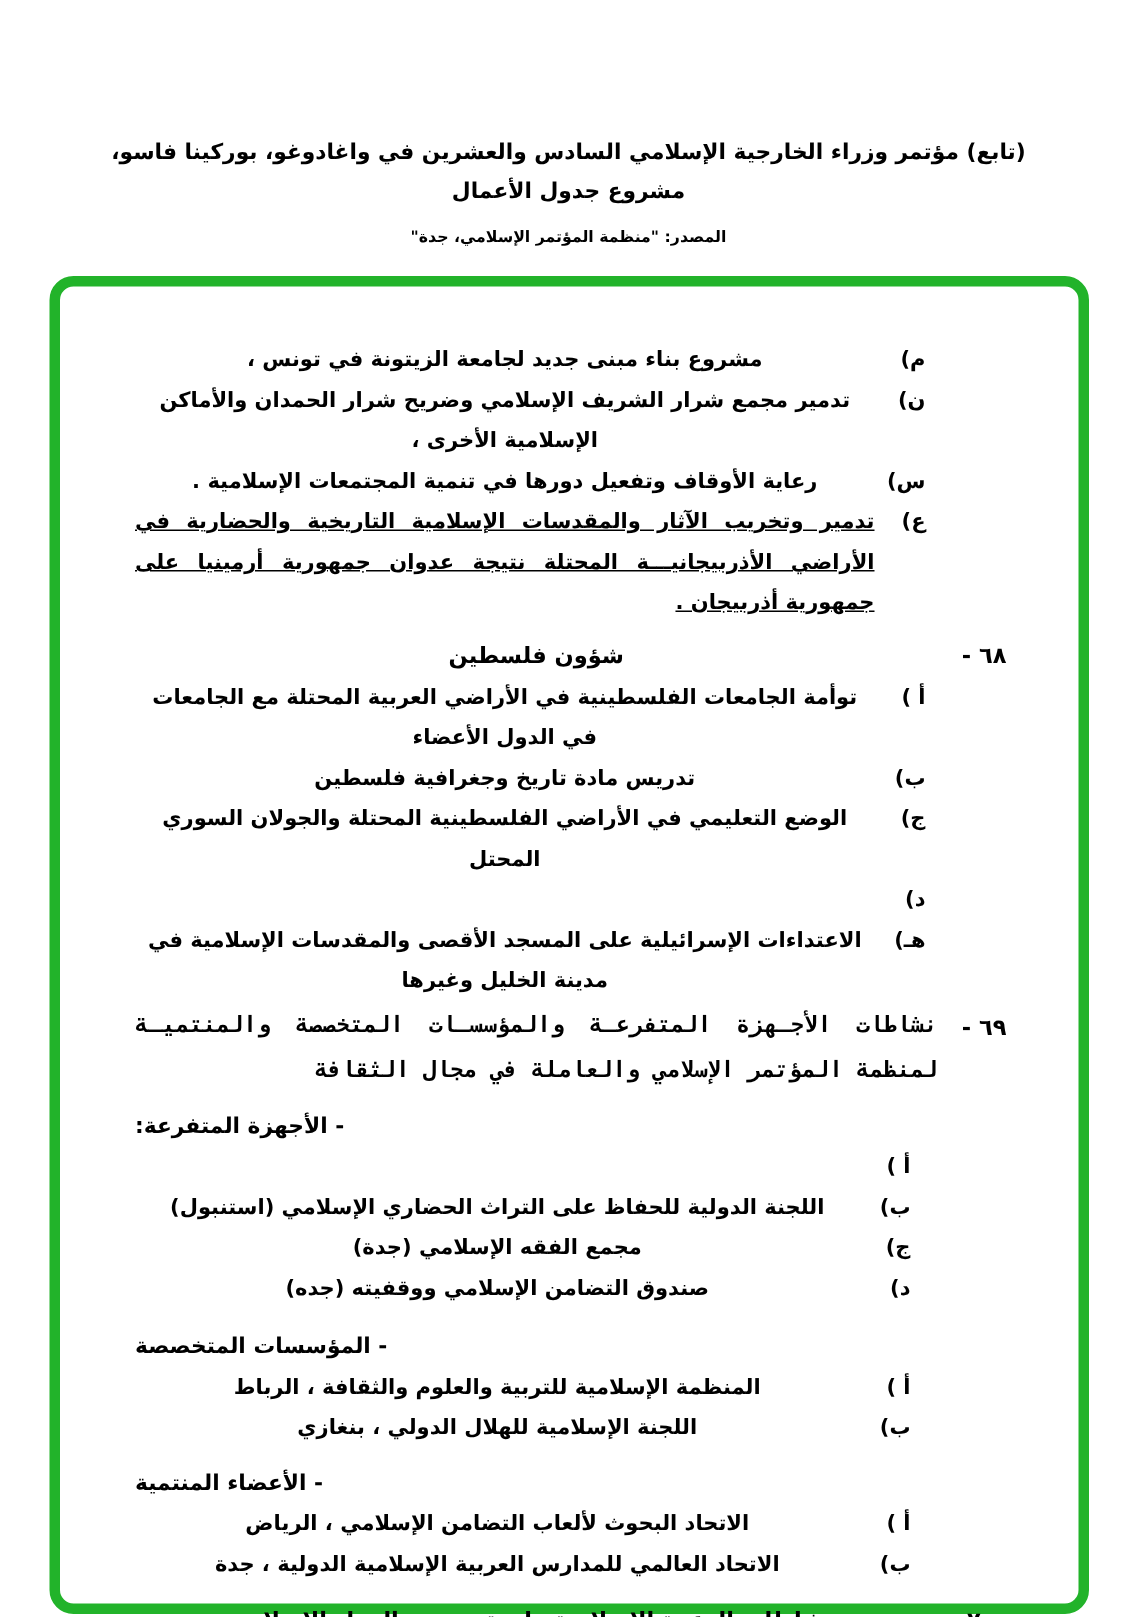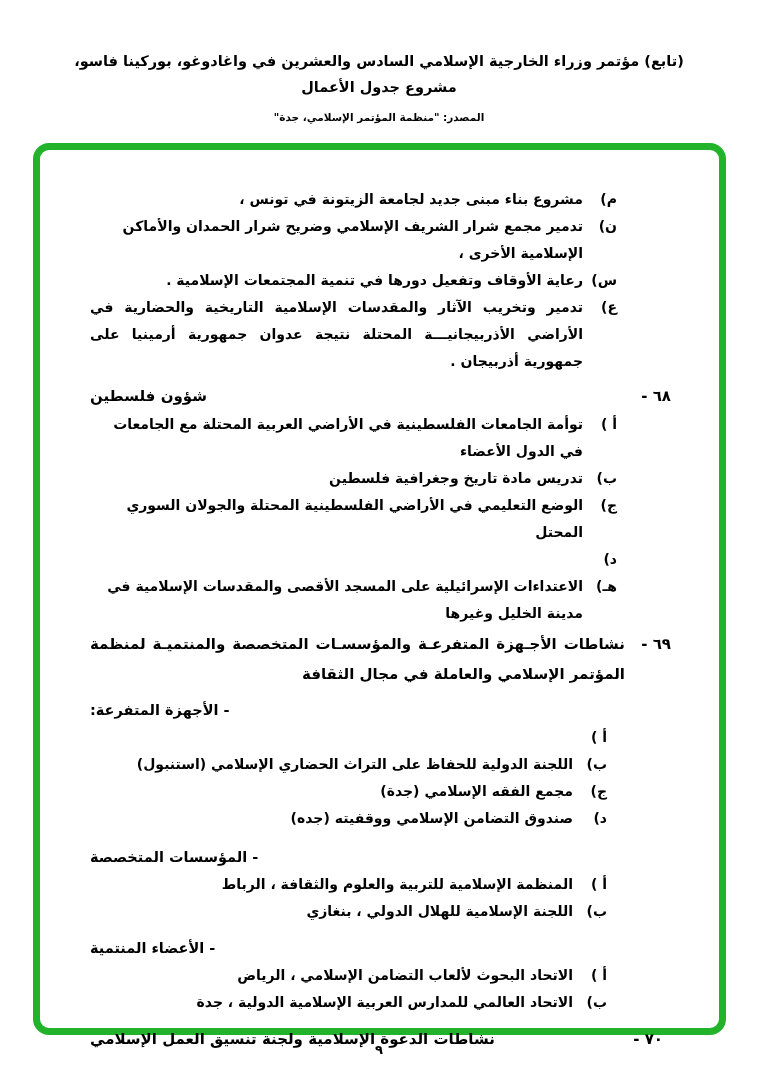--- a/index.html
+++ b/index.html
@@ -1,46 +1,46 @@
 <!DOCTYPE html>
 <html lang="ar" dir="rtl"><head>
 <meta charset="utf-8">
 <style>
   html,body{margin:0;padding:0;}
   body{
     width:758px;height:1078px;position:relative;overflow:hidden;
     background:#ffffff;color:#000000;
     font-family:"DejaVu Sans", sans-serif;
   }
-  .page{position:absolute;inset:0;direction:rtl;}
+  .page{position:absolute;inset:0;direction:rtl;margin-top:41px;}
   
   .doc-header{position:absolute;top:48px;left:0;right:0;text-align:center;}
   .doc-header .h1{
     font-size:14.5px;font-weight:bold;line-height:26px;
     padding:0 60px;letter-spacing:0;
   }
   .doc-header .h2{
     font-size:10.5px;font-weight:bold;line-height:20px;margin-top:7px;
   }
   
   .greenbox{
     position:absolute;left:33px;top:143px;width:693px;height:892px;
     box-sizing:border-box;border:7px solid #22b32a;border-radius:16px;
     padding:36px 48px 0 50px;background:#ffffff;
   }
   .row{display:flex;align-items:flex-start;column-gap:0;}
   .item{padding-right:54px;font-size:14px;line-height:27px;font-weight:bold;}
   .g-item{padding-right:64px;font-size:14px;line-height:27px;font-weight:bold;}
   .lbl{flex:0 0 34px;text-align:right;white-space:nowrap;}
-  .txt{flex:1 1 auto;text-align:right;}
-  .txt.just{text-align:justify;text-align-last:right;}
+  .txt{flex:1 1 auto;text-align:center;}
+  .txt.just{text-align:justify;text-align-last:right;text-decoration:underline;}
   .section{font-size:15px;line-height:30px;font-weight:bold;}
   .section .num{flex:0 0 46px;white-space:nowrap;}
-  .section .stitle{flex:1 1 auto;text-align:left;}
-  .section .stitle.just{text-align:justify;text-align-last:right;}
+  .section .stitle{flex:1 1 auto;text-align:center;}
+  .section .stitle.just{text-align:justify;text-align-last:right;font-family:Liberation Mono, monospace;}
   .group-head{
     padding-right:28px;font-size:14.5px;line-height:27px;font-weight:bold;
     text-align:left;
   }
   .mt2{margin-top:2px;}
   .mt6{margin-top:6px;}
   .mt8{margin-top:8px;}
   .mt10{margin-top:10px;}
   .mt12{margin-top:12px;}
   .indent70{padding-right:8px;}

